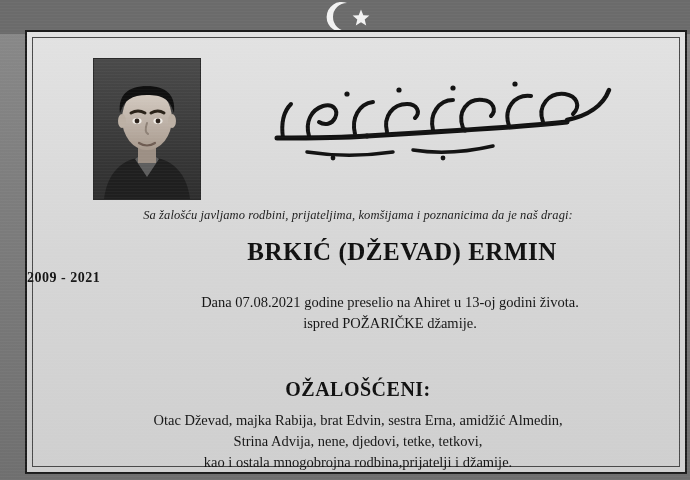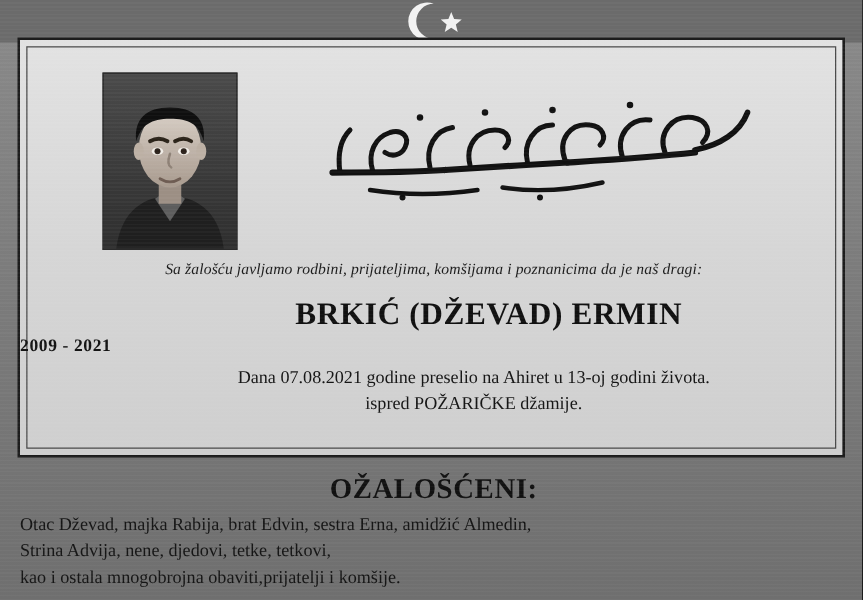--- a/index.html
+++ b/index.html
@@ -39,24 +39,24 @@
     width: 690px;
     height: 34px;
     display: flex;
     align-items: center;
     justify-content: center;
   }
 
   
   .card {
     position: absolute;
-    left: 14px;
+    left: 25px;
     top: 30px;
     width: 662px;
-    height: 336px;
+    height: 444px;
     background: #d9d9d9;
     background: linear-gradient(180deg, #e2e2e2 0%, #d6d6d6 50%, #cfcfcf 100%);
     border: 2px solid #1c1c1c;
     box-sizing: border-box;
   }
   .card-inner {
     position: absolute;
     left: 5px; top: 5px; right: 5px; bottom: 5px;
     border: 1px solid #4a4a4a;
     box-sizing: border-box;
@@ -134,33 +134,33 @@
     line-height: 21px;
     white-space: nowrap;
   }
 
   .mourners-title {
     position: absolute;
     left: 0;
     top: 346px;
     width: 662px;
     text-align: center;
-    font-size: 23px;
+    font-size: 20px;
     font-weight: bold;
     color: #111;
     letter-spacing: 0.5px;
     font-family: Liberation Serif, serif;
   }
 
   .mourners {
     position: absolute;
     left: 0;
     top: 378px;
     width: 662px;
-    text-align: left;
+    text-align: center;
     color: #151515;
   }
   .mourners .ln {
     font-size: 14.5px;
     line-height: 21px;
     white-space: nowrap;
   }
 
   .grain {
     position: absolute;
@@ -265,18 +265,18 @@
     <div class="body-lines">
       <div class="ln">Dana 07.08.2021 godine preselio na Ahiret u 13-oj godini života.</div>
       <div class="ln">ispred POŽARIČKE džamije.</div>
     </div>
 
     <div class="mourners-title">OŽALOŠĆENI:</div>
 
     <div class="mourners">
       <div class="ln">Otac Dževad, majka Rabija, brat Edvin, sestra Erna, amidžić Almedin,</div>
       <div class="ln">Strina Advija, nene, djedovi, tetke, tetkovi,</div>
-      <div class="ln">kao i ostala mnogobrojna obaviti,prijatelji i komšije.</div>
+      <div class="ln">kao i ostala mnogobrojna rodbina,prijatelji i džamije.</div>
     </div>
   </div>
 
   <div class="grain"></div>
 </div>
 
 </body></html>

